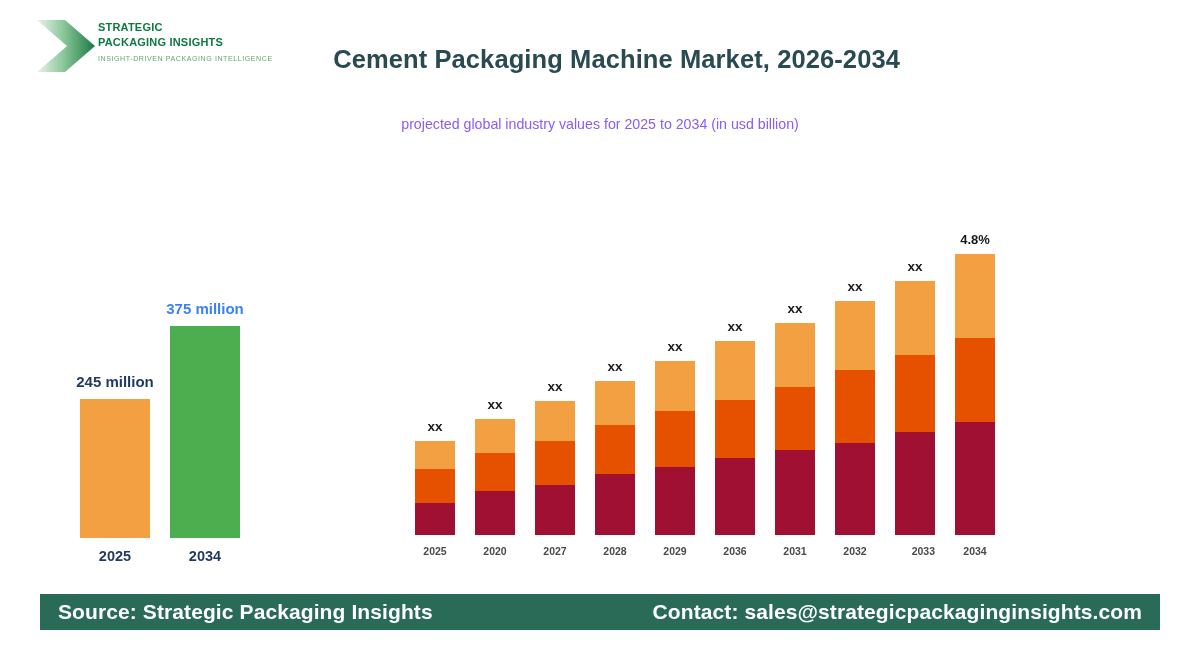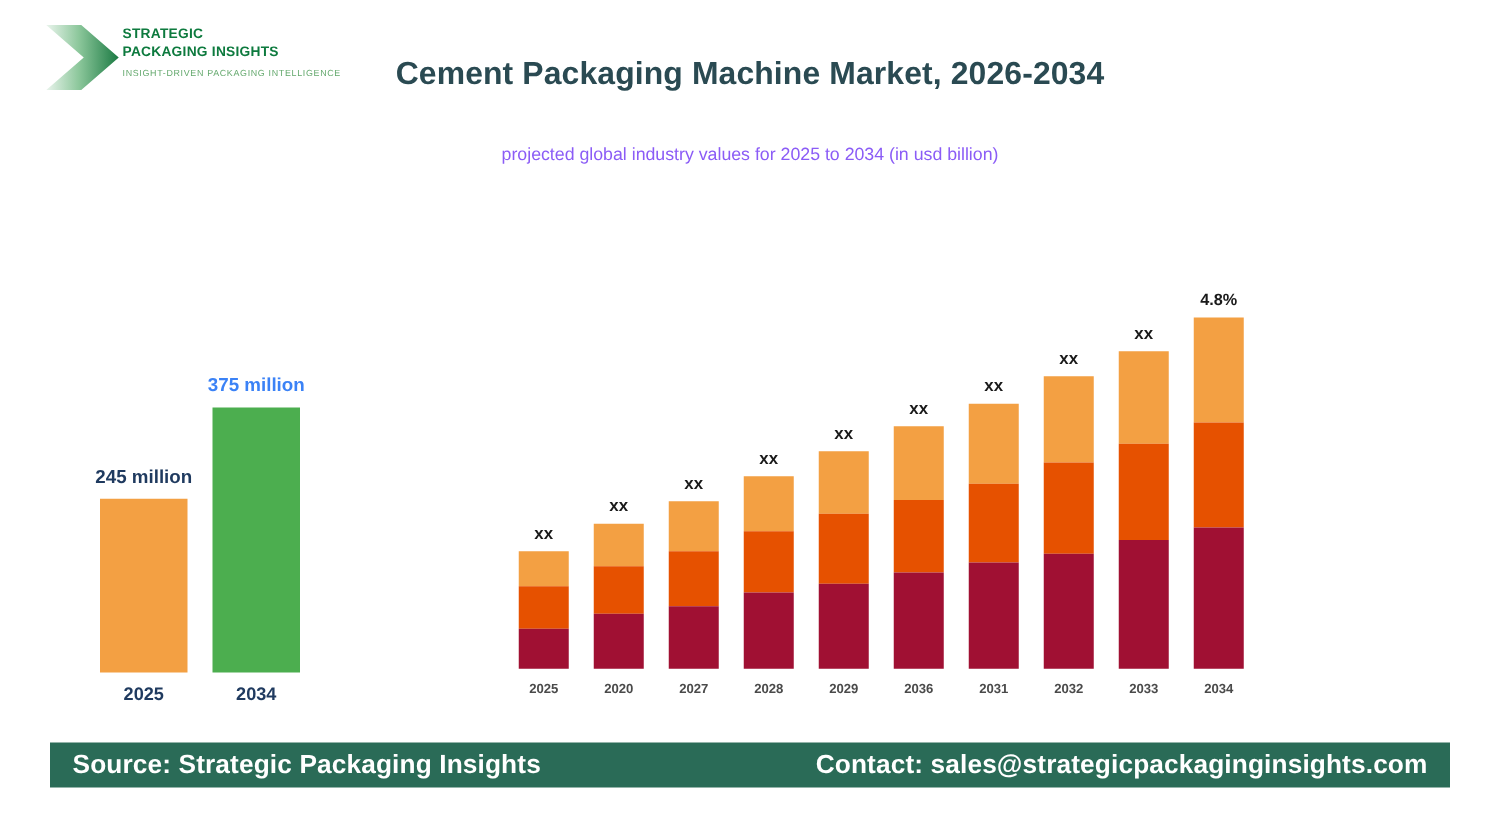--- a/index.html
+++ b/index.html
@@ -20,21 +20,21 @@
     color:#0d7a3e; line-height:15px;
   }
   .logo-tag {
     margin-top:5px; font-size:7.1px; letter-spacing:0.55px;
     color:#63a86c; line-height:9px; white-space:nowrap;
   }
 
   
   .title {
     position:absolute; left:300px; top:42px; width:600px;
-    text-align:center; font-size:25.5px; font-weight:bold;
+    text-align:right; font-size:25.5px; font-weight:bold;
     color:#2a4a52; line-height:34px; letter-spacing:0.1px;
   }
   .subtitle {
     position:absolute; left:280px; top:114px; width:640px;
     text-align:center; font-size:14.2px; color:#8b5cf6; line-height:20px;
   }
 
   
   .cagr {
     position:absolute; left:70px; top:160px;
@@ -176,21 +176,21 @@
         <div class="seg" style="height: 92.0606px; background: rgb(160, 16, 51);"></div>
       </div>
       <div class="sbar-top-label" style="left: 425px; bottom: 265.909px;">xx</div>
       <div class="sbar-xlabel" style="left: 435px;">2032</div>
       <div class="sbar" style="left: 495px; height: 253.636px;">
         <div class="seg" style="height: 73.2727px; background: rgb(243, 160, 67);"></div>
         <div class="seg" style="height: 77.0303px; background: rgb(230, 81, 0);"></div>
         <div class="seg" style="height: 103.333px; background: rgb(160, 16, 51);"></div>
       </div>
       <div class="sbar-top-label" style="left: 485px; bottom: 285.636px;">xx</div>
-      <div class="sbar-xlabel" style="left: 495px;">2033</div>
+      <div class="sbar-xlabel" style="left: 495px; text-align: right;">2033</div>
       <div class="sbar" style="left: 555px; height: 280.879px;">
         <div class="seg" style="height: 83.6061px; background: rgb(243, 160, 67);"></div>
         <div class="seg" style="height: 84.5455px; background: rgb(230, 81, 0);"></div>
         <div class="seg" style="height: 112.727px; background: rgb(160, 16, 51);"></div>
       </div>
       <div class="sbar-top-label pct" style="left: 545px; bottom: 312.879px;">4.8%</div>
       <div class="sbar-xlabel" style="left: 555px;">2034</div>
     </div>
 
   <div class="footer">

